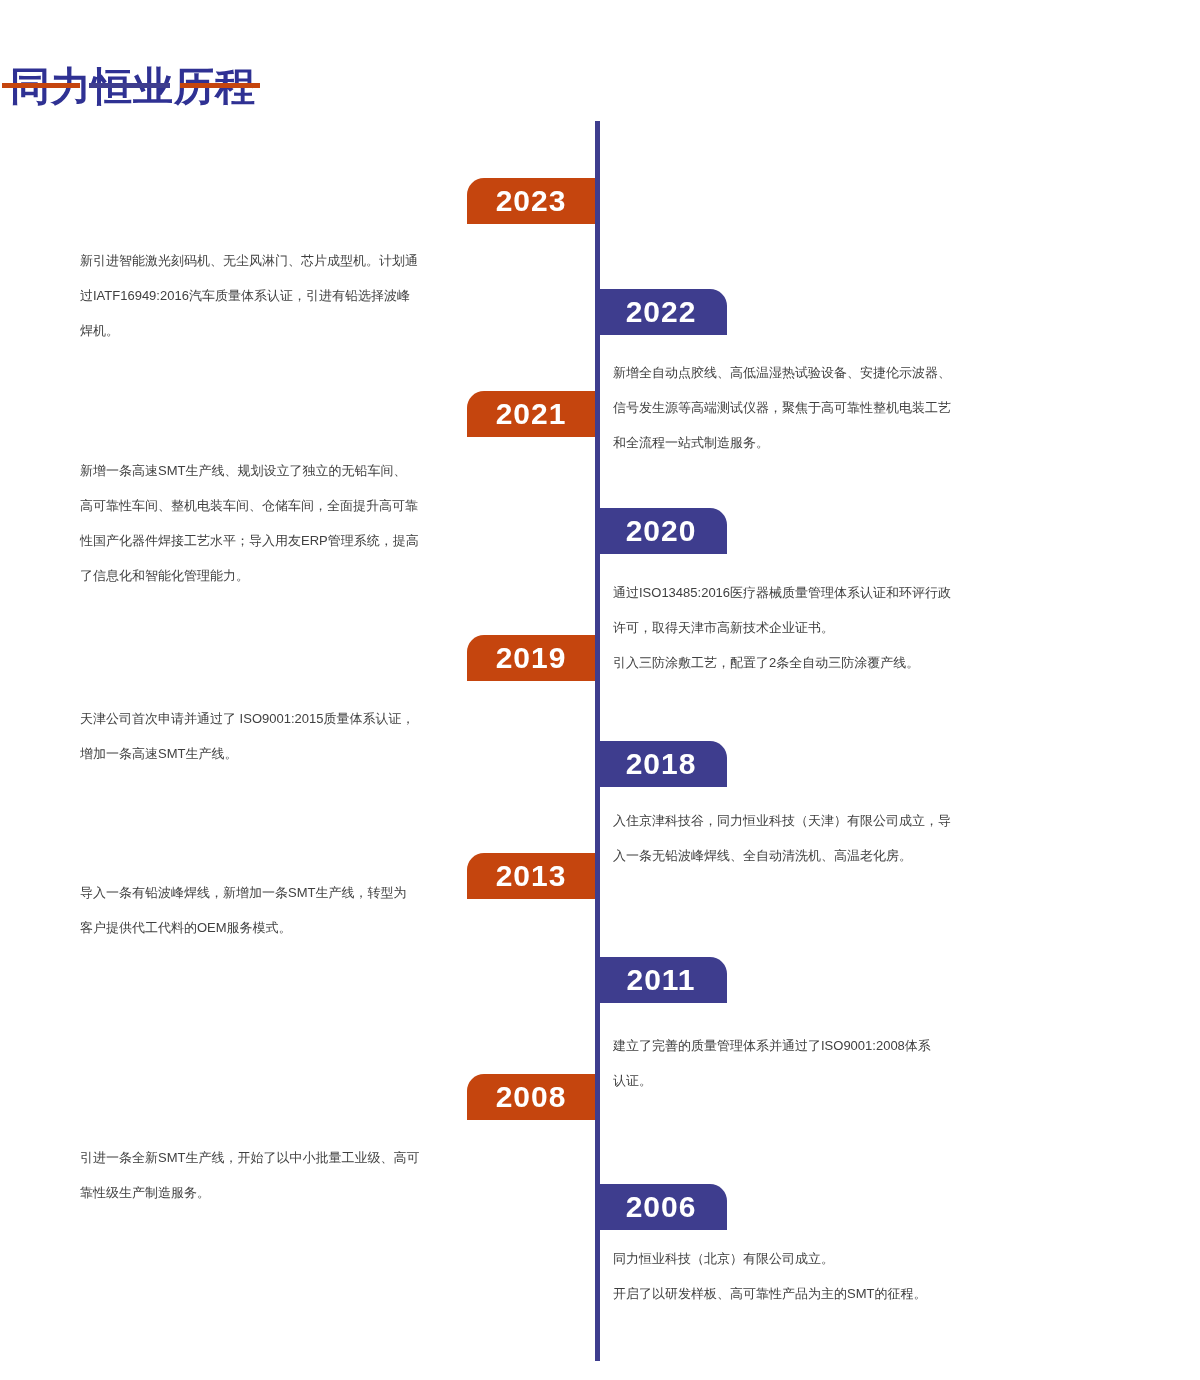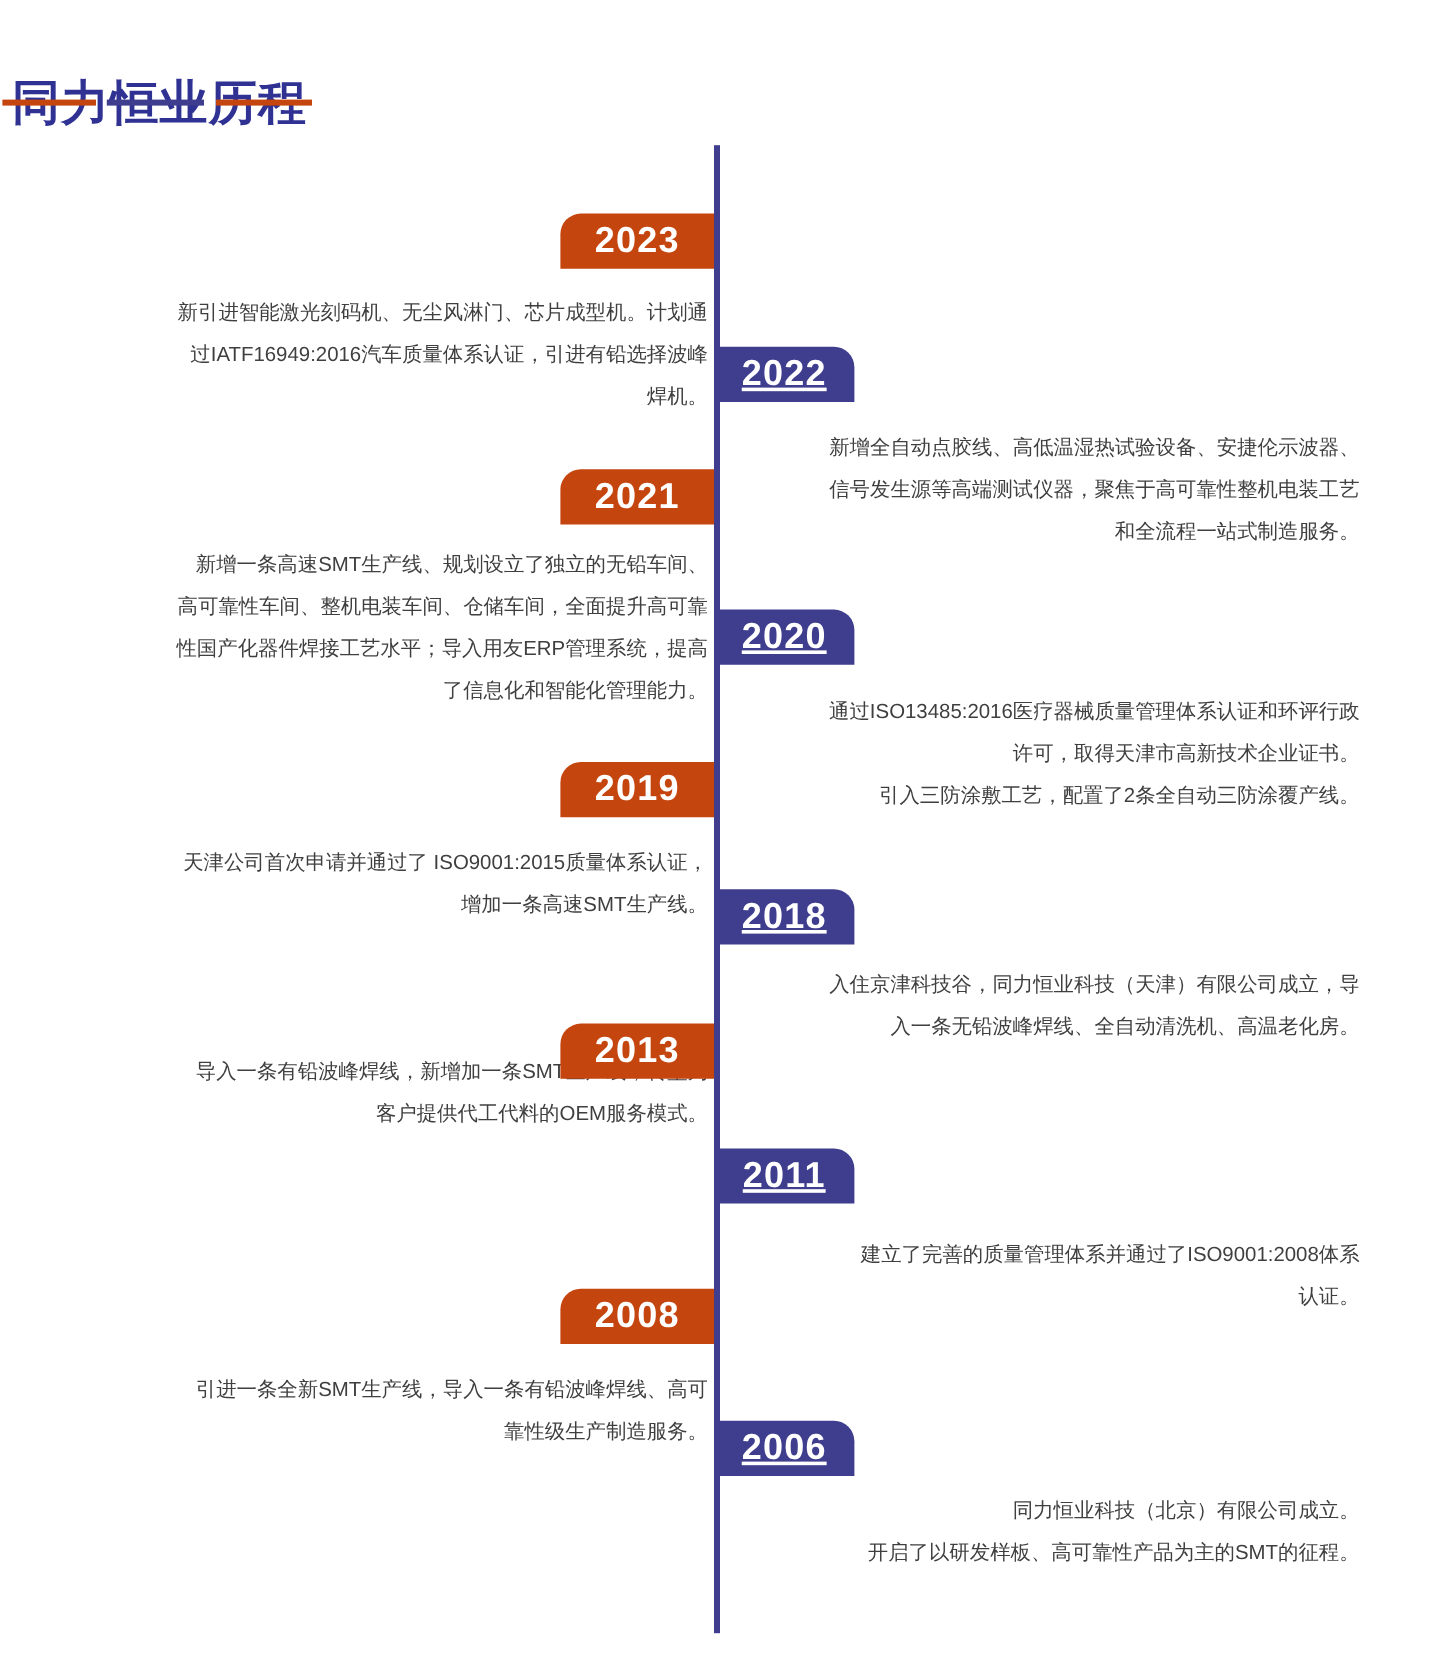--- a/index.html
+++ b/index.html
@@ -59,34 +59,32 @@
     letter-spacing: 1px;
   }
   .badge.side-left {
     left: 467px;
     width: 128px;
     background: #c5450e;
     border-radius: 17px 0 0 0;
   }
   .badge.side-right {
     left: 595px;
-    width: 117px;
+    width: 132px;
     background: #3e3d8e;
     border-radius: 0 17px 0 0;
-    text-decoration: underline;
   }
 
   .desc {
     position: absolute;
-    font-size: 17px;
+    font-size: 13px;
     line-height: 35px;
     color: #3f3f3f;
     white-space: pre-line;
     z-index: 1;
-    text-align: right;
   }
   .desc.side-left  { left: 80px;  width: 510px; }
   .desc.side-right { left: 613px; width: 520px; }
 </style>
 </head>
 <body>
 
 <div class="page">
 
   <h1 class="page-title">同力恒业历程</h1>
@@ -127,20 +125,20 @@
 
   <div class="badge side-left" style="top:853px">2013</div>
   <div class="desc side-left" style="top:875px">导入一条有铅波峰焊线，新增加一条SMT生产线，转型为
 客户提供代工代料的OEM服务模式。</div>
 
   <div class="badge side-right" style="top:957px">2011</div>
   <div class="desc side-right" style="top:1028px">建立了完善的质量管理体系并通过了ISO9001:2008体系
 认证。</div>
 
   <div class="badge side-left" style="top:1074px">2008</div>
-  <div class="desc side-left" style="top:1140px">引进一条全新SMT生产线，导入一条有铅波峰焊线、高可
+  <div class="desc side-left" style="top:1140px">引进一条全新SMT生产线，开始了以中小批量工业级、高可
 靠性级生产制造服务。</div>
 
   <div class="badge side-right" style="top:1184px">2006</div>
   <div class="desc side-right" style="top:1241px">同力恒业科技（北京）有限公司成立。
 开启了以研发样板、高可靠性产品为主的SMT的征程。</div>
 
 </div>
 
 </body></html>

